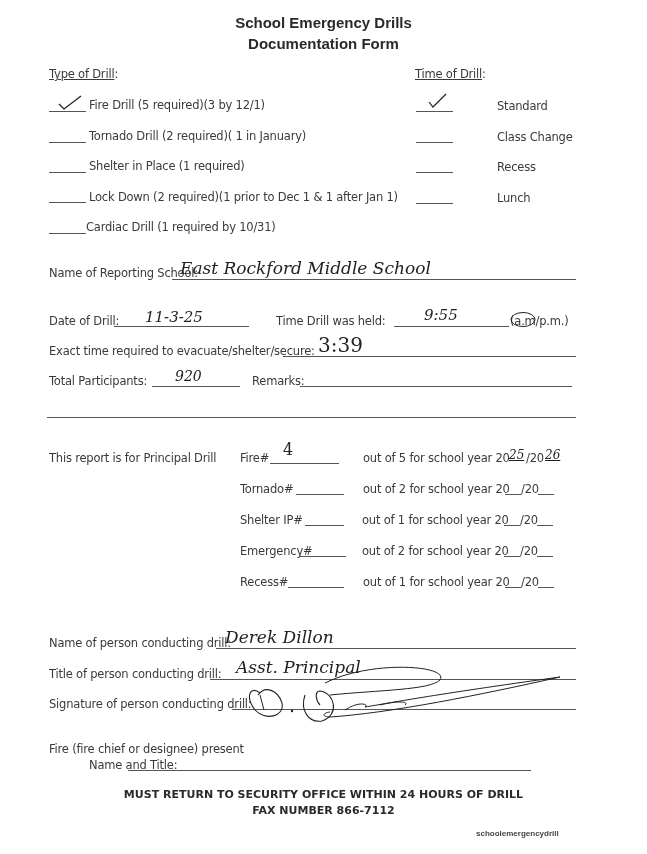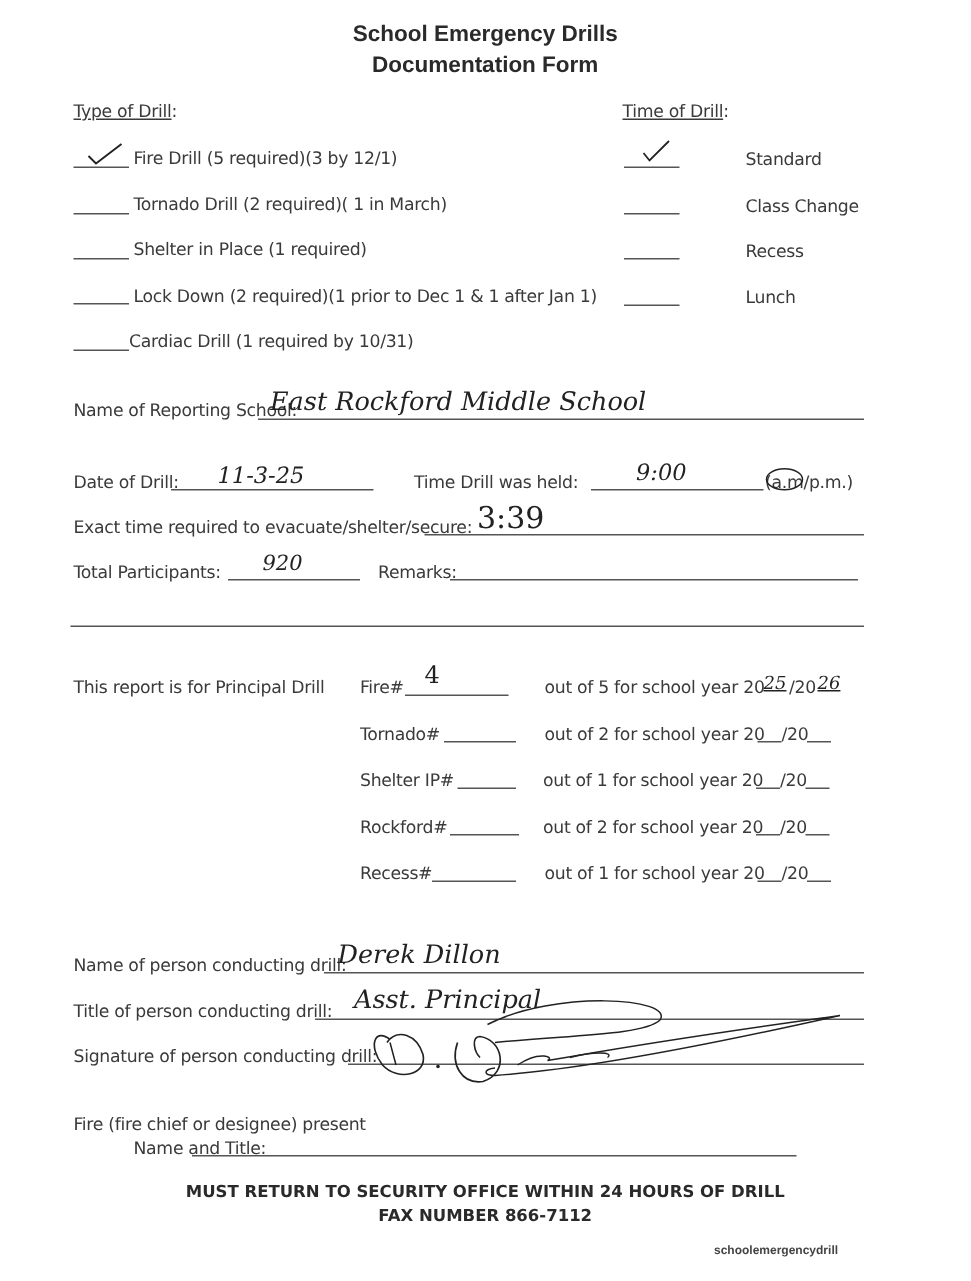--- a/index.html
+++ b/index.html
@@ -32,21 +32,21 @@
 <div>
   <div>
     <div class="line" style="left:49px;top:111px;width:37px;"></div>
     <svg style="left:57px;top:95px;" width="26" height="16">
         <path d="M2 9 L7 14 L24 1" stroke="#222" stroke-width="1.3" fill="none"></path>
       </svg>
     <div class="abs txt" style="left:89px;top:98px;">Fire Drill (5 required)(3 by  12/1)</div>
   </div>
   <div>
     <div class="line" style="left:49px;top:142px;width:37px;"></div>
-    <div class="abs txt" style="left:89px;top:129px;">Tornado Drill (2 required)(  1 in March)</div>
+    <div class="abs txt" style="left:89px;top:129px;">Tornado Drill (2 required)(  1 in January)</div>
   </div>
   <div>
     <div class="line" style="left:49px;top:172px;width:37px;"></div>
     <div class="abs txt" style="left:89px;top:159px;">Shelter in Place (1 required)</div>
   </div>
   <div>
     <div class="line" style="left:49px;top:202px;width:37px;"></div>
     <div class="abs txt" style="left:89px;top:190px;">Lock Down (2 required)(1 prior to Dec 1 &amp; 1 after Jan 1)</div>
   </div>
   <div>
@@ -80,21 +80,21 @@
 <div class="abs txt" style="left:49px;top:266px;">Name of Reporting School:</div>
 <div class="line" style="left:172px;top:279px;width:404px;"></div>
 <div class="hand" style="left:180px;top:258px;font-size:17px;">East Rockford Middle School</div>
 
 <div class="abs txt" style="left:49px;top:314px;">Date of Drill:</div>
 <div class="line" style="left:114px;top:326px;width:135px;"></div>
 <div class="hand" style="left:145px;top:308px;font-size:15px;">11-3-25</div>
 
 <div class="abs txt" style="left:276px;top:314px;">Time Drill was held:</div>
 <div class="line" style="left:394px;top:326px;width:115px;"></div>
-<div class="hand" style="left:424px;top:306px;font-size:15px;">9:00</div>
+<div class="hand" style="left:424px;top:306px;font-size:15px;">9:55</div>
 <div class="abs txt" style="left:510px;top:314px;">(a.m/p.m.)</div>
 <svg style="left:510px;top:311px;" width="26" height="17">
     <ellipse cx="13" cy="8.5" rx="12" ry="7" stroke="#222" stroke-width="1" fill="none"></ellipse>
   </svg>
 
 <div class="abs txt" style="left:49px;top:344px;">Exact time required to evacuate/shelter/secure:</div>
 <div class="line" style="left:283px;top:356px;width:293px;"></div>
 <div class="hand" style="left:318px;top:333px;font-size:20px;font-style:normal;">3:39</div>
 
 <div class="abs txt" style="left:49px;top:374px;">Total Participants:</div>
@@ -128,21 +128,21 @@
 <div>
   <div class="abs txt" style="left:240px;top:513px;">Shelter IP#</div>
   <div class="line" style="left:305px;top:525px;width:39px;"></div>
   <div class="abs txt" style="left:362px;top:513px;">out of 1 for school year 20</div>
   <div class="line" style="left:504px;top:525px;width:16px;"></div>
   <div class="abs txt" style="left:520px;top:513px;">/20</div>
   <div class="line" style="left:537px;top:525px;width:16px;"></div>
 </div>
 
 <div>
-  <div class="abs txt" style="left:240px;top:544px;">Rockford#</div>
+  <div class="abs txt" style="left:240px;top:544px;">Emergency#</div>
   <div class="line" style="left:300px;top:556px;width:46px;"></div>
   <div class="abs txt" style="left:362px;top:544px;">out of 2 for school year 20</div>
   <div class="line" style="left:504px;top:556px;width:16px;"></div>
   <div class="abs txt" style="left:520px;top:544px;">/20</div>
   <div class="line" style="left:537px;top:556px;width:16px;"></div>
 </div>
 
 <div>
   <div class="abs txt" style="left:240px;top:575px;">Recess#</div>
   <div class="line" style="left:288px;top:587px;width:56px;"></div>

